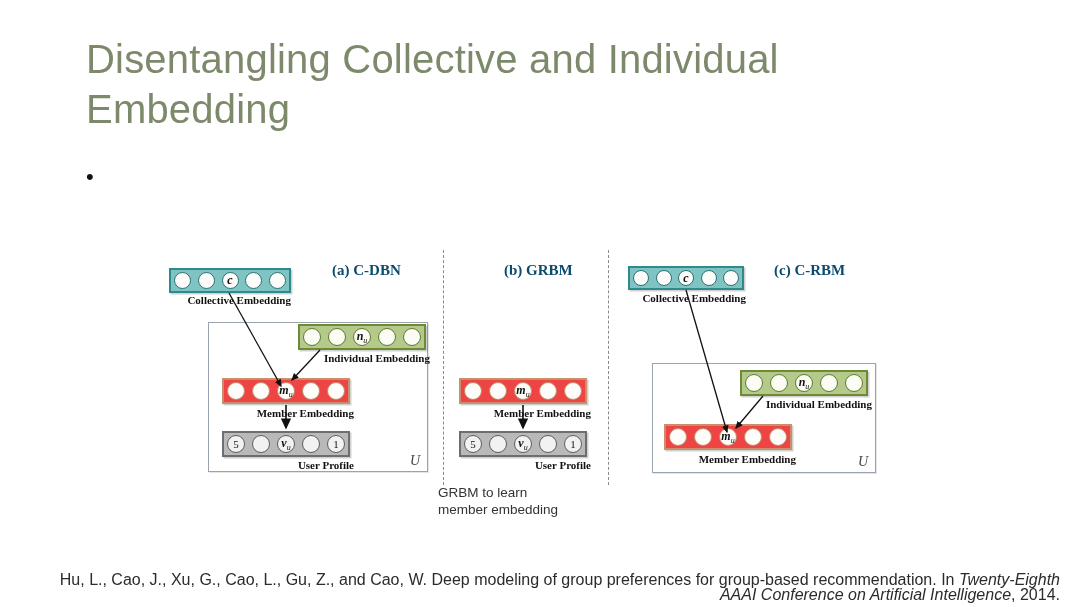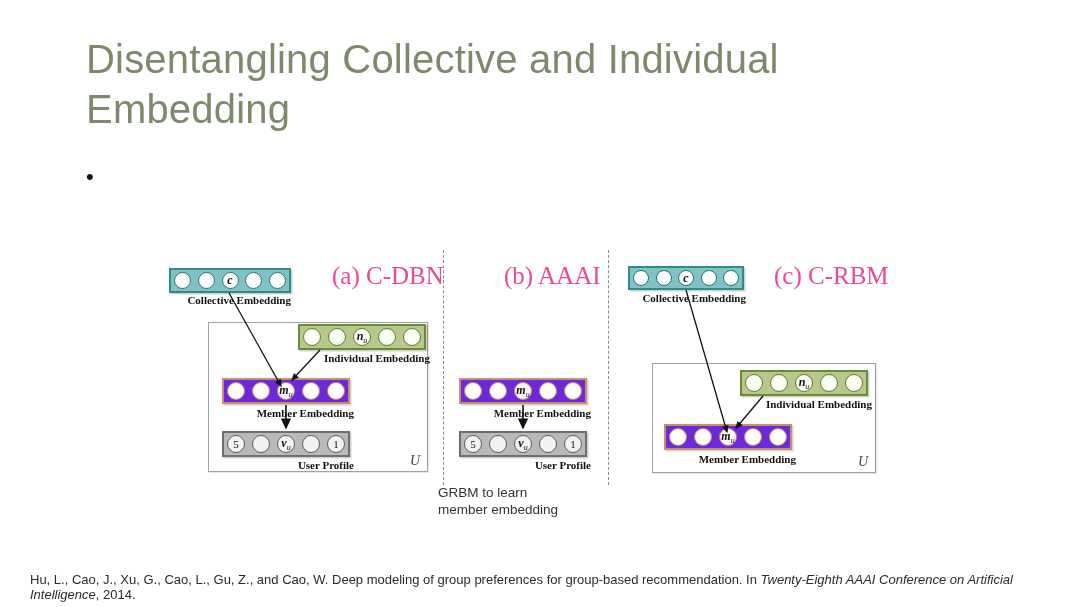--- a/index.html
+++ b/index.html
@@ -47,23 +47,23 @@
   .divider{
     position:absolute; top:2px; height:235px;
     border-left:1px dashed #8a8a8a;
   }
   #divider-1{ left:443px; }
   #divider-2{ left:608px; }
 
   .panel-title{
     position:absolute;
     font-family:"Liberation Serif", serif;
-    font-weight:normal;
-    font-size:25px;
-    color:#ec4899;
+    font-weight:bold;
+    font-size:15px;
+    color:#0c4a6e;
     white-space:nowrap;
   }
 
   
   .u-box{
     position:absolute;
     border:1px solid #9aa3ae;
     background:#ffffff;
     box-shadow:1px 1px 0 rgba(0,0,0,.10);
   }
@@ -100,21 +100,21 @@
     flex:0 0 auto;
   }
   .bar .node i{
     font-style:italic; font-weight:bold; font-size:12px;
   }
   .bar .node i sub{ font-size:8px; font-style:italic; font-weight:normal; }
 
   
   .bar.teal   { border-color:#2e8b8b; background:#7fc4c2; }
   .bar.olive  { border-color:#6d8b35; background:#b4c98a; }
-  .bar.peach  { border-color:#c98f6a; background:#6d28d9; }
+  .bar.peach  { border-color:#c98f6a; background:#ef4444; }
   .bar.grey   { border-color:#6e6e6e; background:#b9b9b9; }
 
   .bar.teal  .node{ border-color:#2c6f70; }
   .bar.olive .node{ border-color:#5e7a2e; background:#fbfdf4; }
   .bar.peach .node{ border-color:#c08a66; background:#fffdfa; }
   .bar.grey  .node{ border-color:#5d5d5d; background:#f2f2f2; }
 
   .bar-caption{
     position:absolute;
     font-family:Liberation Serif, serif;
@@ -138,42 +138,43 @@
     position:absolute; left:0; top:0;
     width:1080px; height:290px;
     overflow:visible;
     pointer-events:none;
   }
 
   
   #footer{
     position:absolute;
     left:30px; top:572px; width:1030px;
-    font-size:13px;
+    font-size:16px;
     line-height:15px;
     color:#2b2b2b;
+    text-align:right;
   }
   #footer .it{ font-style:italic; }
 </style>
 </head>
 <body>
 
 <div id="slide-title">Disentangling Collective and Individual Embedding</div>
 
 <div id="bullet-row">
   <div id="bullet-dot">•</div>
 </div>
 
 <div id="figure">
 
   <div class="divider" id="divider-1"></div>
   <div class="divider" id="divider-2"></div>
 
   <div class="panel-title" style="left:332px; top:14px;">(a) C-DBN</div>
-  <div class="panel-title" style="left:504px; top:14px;">(b) AAAI</div>
+  <div class="panel-title" style="left:504px; top:14px;">(b) GRBM</div>
   <div class="panel-title" style="left:774px; top:14px;">(c)  C-RBM</div>
 
   <div class="u-box" style="left:208px; top:74px; width:218px; height:148px;">
     <div class="u-label">U</div>
   </div>
 
   <div class="bar teal" id="a-bar-collective" style="left:169px; top:20px; width:122px; height:25px;">
       <span class="node" style="width: 17px; height: 17px;"></span>
       <span class="node" style="width: 17px; height: 17px;"></span>
       <span class="node" style="width: 17px; height: 17px;">

